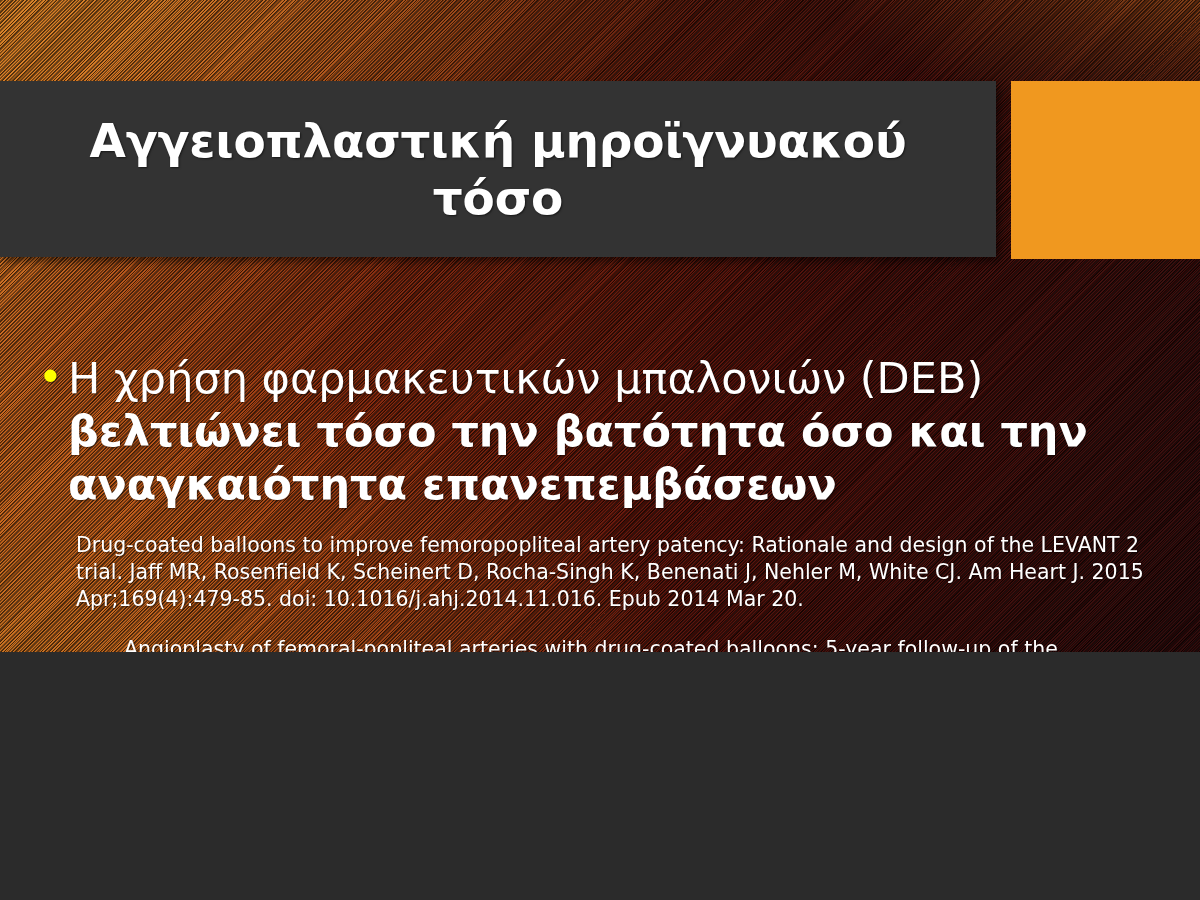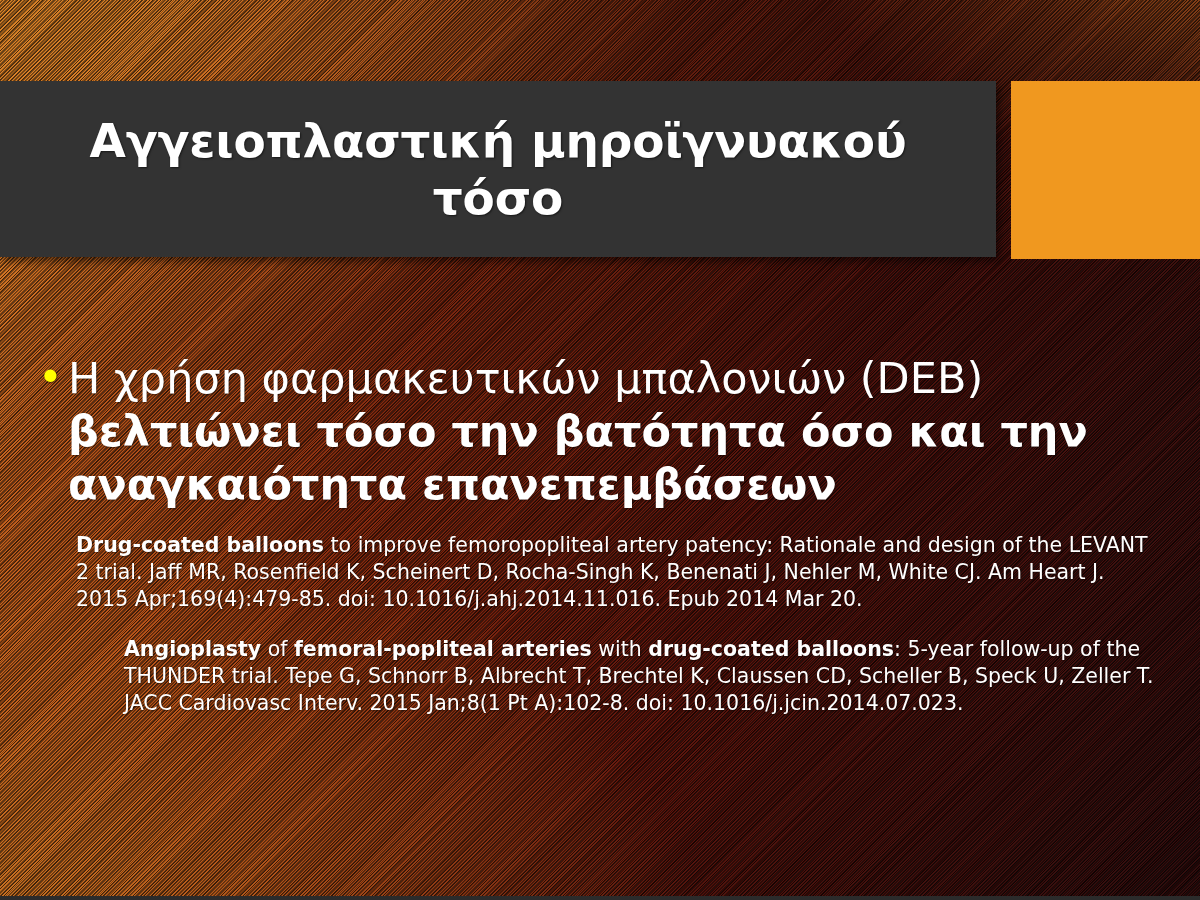--- a/index.html
+++ b/index.html
@@ -5,21 +5,21 @@
 <style>
   html, body {
     margin: 0;
     padding: 0;
     background: #2b2b2b;
   }
 
   .slide {
     position: relative;
     width: 1200px;
-    height: 896px;
+    height: 652px;
     overflow: hidden;
     font-family: "DejaVu Sans", "Liberation Sans", sans-serif;
     background-color: #9c3b14;
   }
 
   
   .bg-gradient {
     position: absolute;
     inset: 0;
     background:
@@ -165,21 +165,21 @@
     color: #ffffff;
     font-size: 20.5px;
     line-height: 27px;
     text-shadow: 1px 1px 2px rgba(0,0,0,0.5);
   }
   .citation + .citation {
     margin-top: 23px;
     padding-left: 48px;
   }
   .citation b {
-    font-weight: bold;
+    font-weight: normal;
   }
 </style>
 </head>
 <body>
 
 <div class="slide">
 
   <div class="bg-gradient"></div>
   <div class="bg-gradient2"></div>
   <div class="bg-corner-tl"></div>

